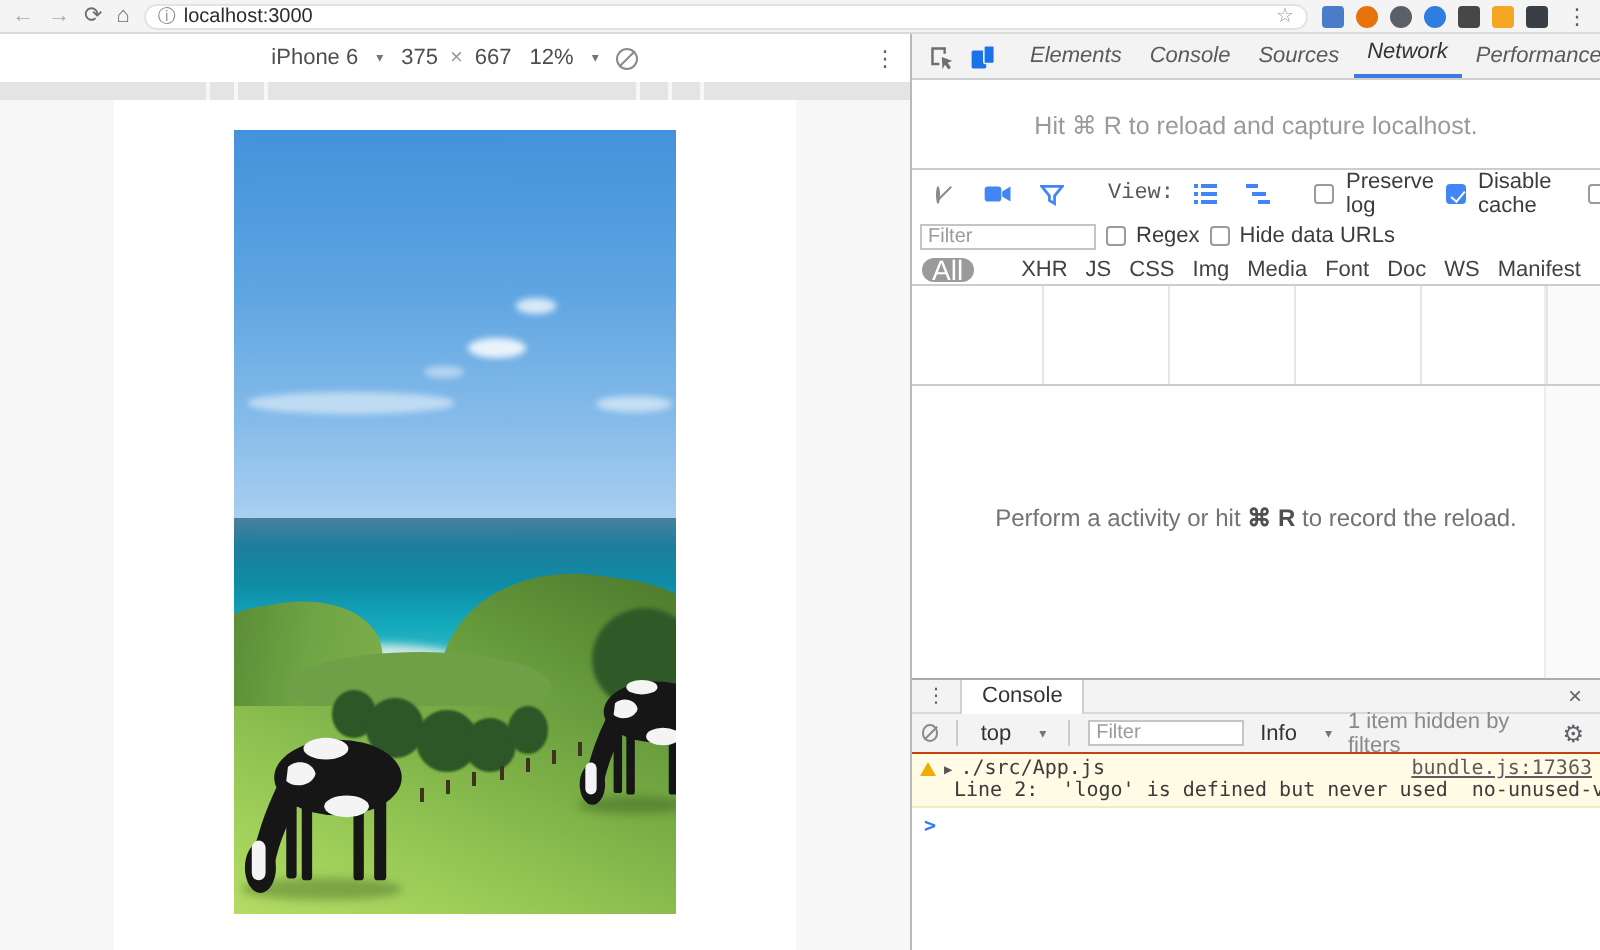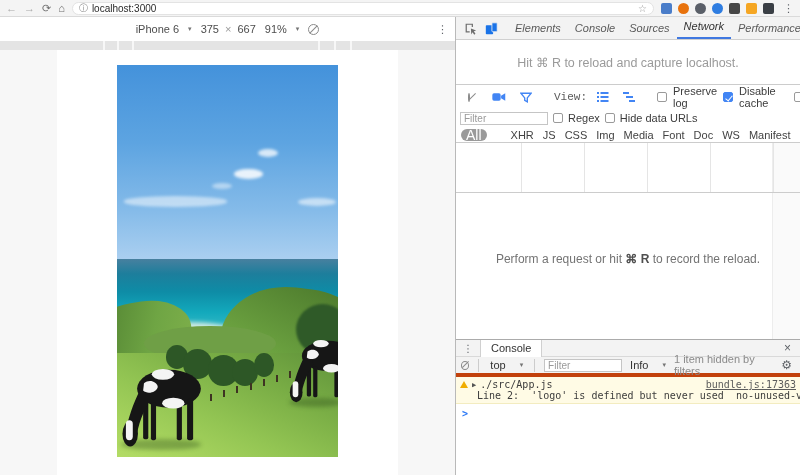--- a/index.html
+++ b/index.html
@@ -135,21 +135,21 @@
 
   
   .console-drawer { position:absolute; left:0; top:322px; right:0; bottom:0;
     border-top:1px solid #ababab; background:#fff; display:flex; flex-direction:column; }
   .cd-header { height:17px; background:#f3f3f3; border-bottom:1px solid #d9d9d9;
     display:flex; align-items:center; }
   .cd-dots { padding:0 7px; color:#5f6368; font-size:10px; }
   .cd-tab { background:#fff; border-left:1px solid #d0d0d0; border-right:1px solid #d0d0d0;
     padding:0 10px; height:17px; display:flex; align-items:center; color:#333; }
   .cd-close { margin-left:auto; padding:0 9px; color:#5f6368; font-size:12px; }
-  .cd-toolbar { height:20px; background:#f3f3f3; border-bottom:4px solid #c2410c;
+  .cd-toolbar { height:20px; background:#f3f3f3; border-bottom:1px solid #c2410c;
     display:flex; align-items:center; gap:6px; padding:0 5px; }
   .dd { display:flex; align-items:center; gap:14px; color:#333; padding:0 2px; }
   .dd .caret { font-size:7px; }
   .hidden-note { color:#8a8a8a; }
   .gear { margin-left:auto; color:#5f6368; font-size:12px; padding-right:3px; }
   .warn-block { background:#fffbe5; border-bottom:1px solid #f3ecc0;
     font-family:"DejaVu Sans Mono", monospace; font-size:10px; color:#3c3c3c; padding:2px 4px; }
   .warn-row1 { display:flex; align-items:center; gap:4px; }
   .tri.small { border-left-width:4px; border-right-width:4px; border-bottom-width:7px; }
   .w-exp { color:#555; font-size:7px; }
@@ -188,21 +188,21 @@
   </div>
 
   <div class="device-bar">
     <span>iPhone 6</span>
     <span class="caret">▾</span>
     <span class="dim-group">
       <span>375</span>
       <span class="dim-x">×</span>
       <span>667</span>
     </span>
-    <span>91%</span>
+    <span>12%</span>
     <span class="caret">▾</span>
     <span class="rotate"></span>
     <span class="menu-dots">⋮</span>
   </div>
   <div class="strip">
     <i style="left:103px"></i>
       <i style="left:117px"></i>
       <i style="left:132px"></i>
     <i style="left:318px"></i>
       <i style="left:334px"></i>
@@ -383,21 +383,21 @@
     <div class="net-lower">
       <div class="gutter"></div>
       <div class="timeline">
         <span class="gl" style="left:65px"></span>
           <span class="gl" style="left:128px"></span>
         <span class="gl" style="left:191px"></span>
           <span class="gl" style="left:254px"></span>
         <span class="gl" style="left:317px"></span>
       </div>
       <div class="msg-area">
-        <div class="msg-hint"><span>Perform a request or hit </span><b>⌘ R</b><span> to record the reload.</span></div>
+        <div class="msg-hint"><span>Perform a activity or hit </span><b>⌘ R</b><span> to record the reload.</span></div>
       </div>
     </div>
 
     <div class="console-drawer">
       <div class="cd-header">
         <span class="cd-dots">⋮</span>
         <span class="cd-tab">Console</span>
         <span class="cd-close">×</span>
       </div>
       <div class="cd-toolbar">

